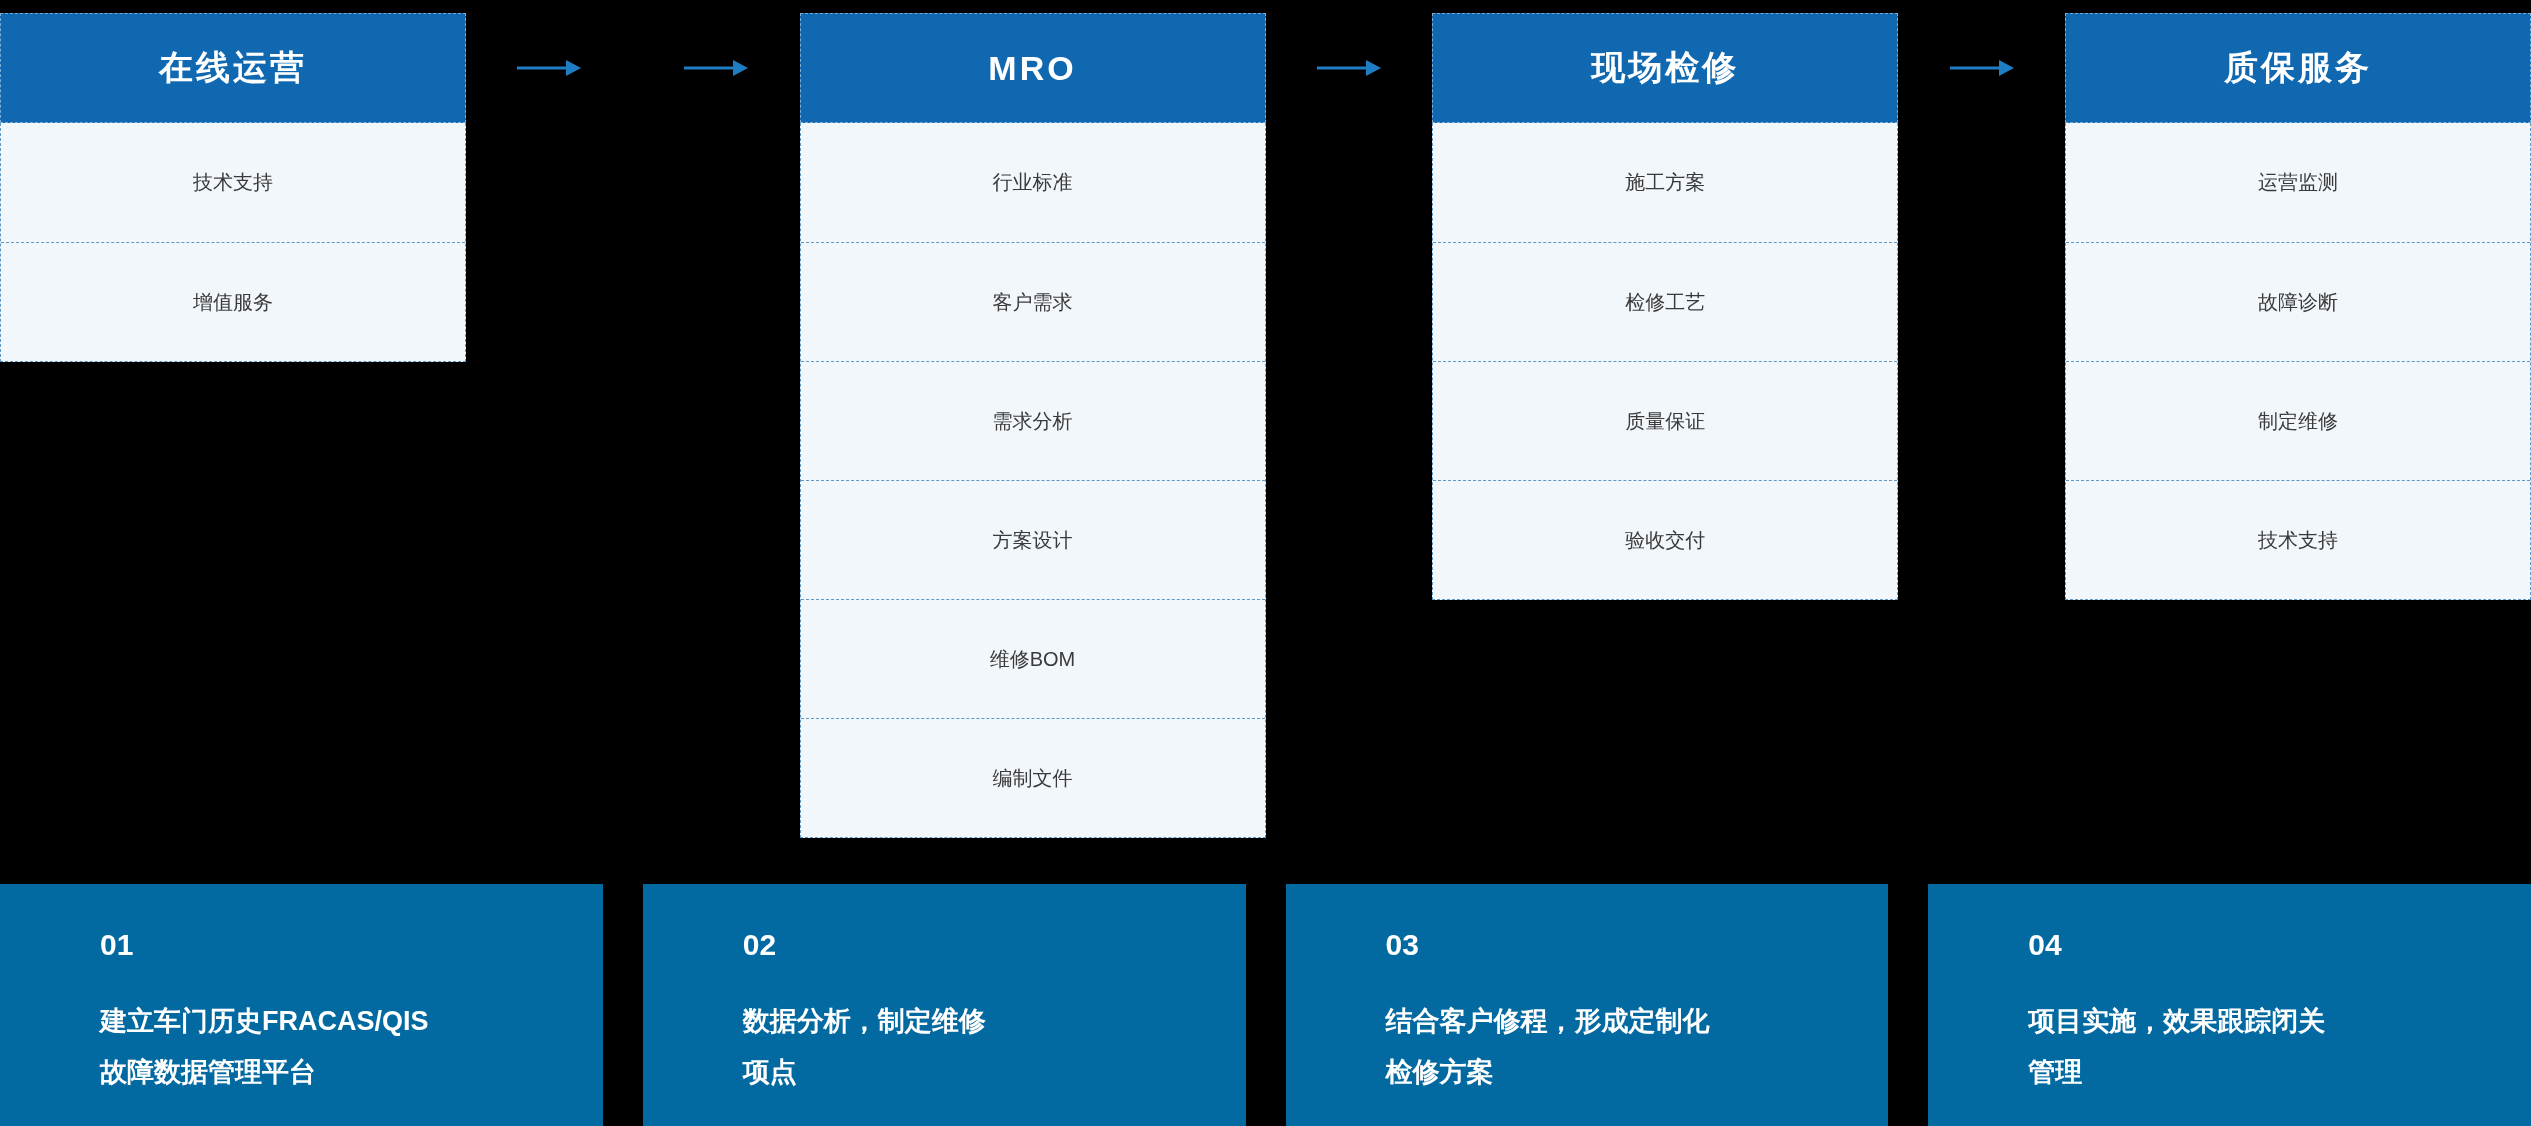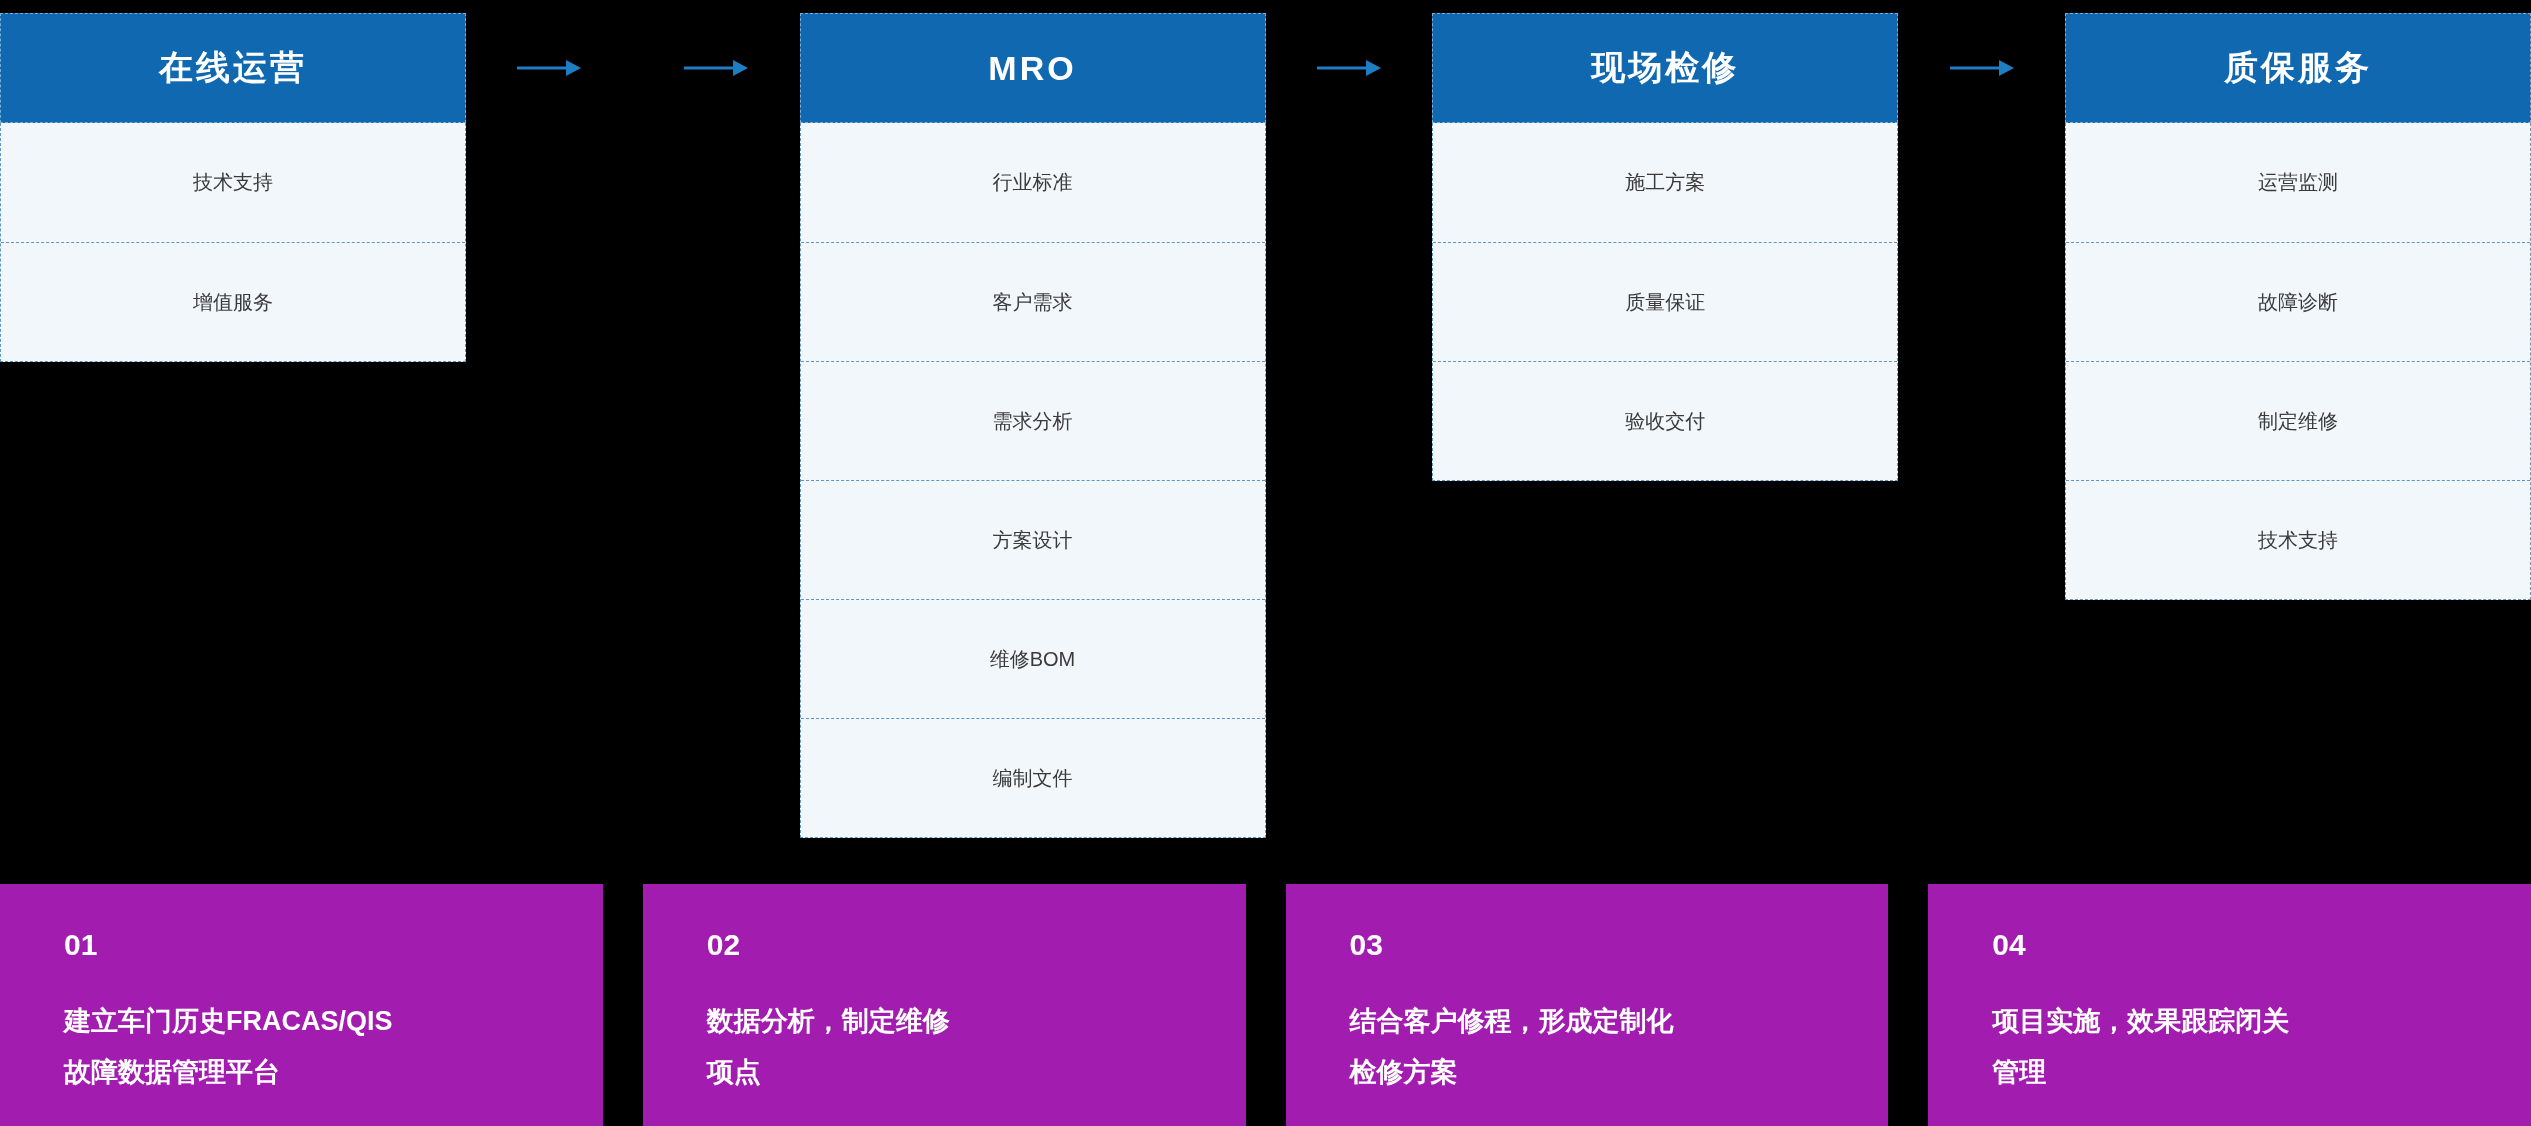--- a/index.html
+++ b/index.html
@@ -63,23 +63,23 @@
     position: absolute;
     left: 0;
     bottom: 0;
     width: 2531px;
     display: flex;
     gap: 40px;
   }
   .step {
     flex: 1;
     height: 242px;
-    background: #a21caf;
+    background: #0369a1;
     color: #ffffff;
-    padding: 44px 40px 0 64px;
+    padding: 44px 40px 0 100px;
   }
   .step-num {
     font-size: 30px;
     font-weight: bold;
     margin-bottom: 34px;
   }
   .step-text {
     font-size: 27px;
     font-weight: bold;
     line-height: 51px;
@@ -131,20 +131,21 @@
       <svg width="66" height="26" viewBox="0 0 66 26">
         <line x1="1" y1="13" x2="50" y2="13" stroke="#1f7dc4" stroke-width="3"></line>
         <path d="M50 5 L65 13 L50 21 Z" fill="#1f7dc4"></path>
       </svg>
     </div>
 
     <div class="col">
       <div class="col-header">现场检修</div>
       <div class="col-items">
         <div class="col-item">施工方案</div>
+        <div class="col-item">检修工艺</div>
         <div class="col-item">质量保证</div>
         <div class="col-item">验收交付</div>
       </div>
     </div>
 
     <div class="arrow-cell">
       <svg width="66" height="26" viewBox="0 0 66 26">
         <line x1="1" y1="13" x2="50" y2="13" stroke="#1f7dc4" stroke-width="3"></line>
         <path d="M50 5 L65 13 L50 21 Z" fill="#1f7dc4"></path>
       </svg>

